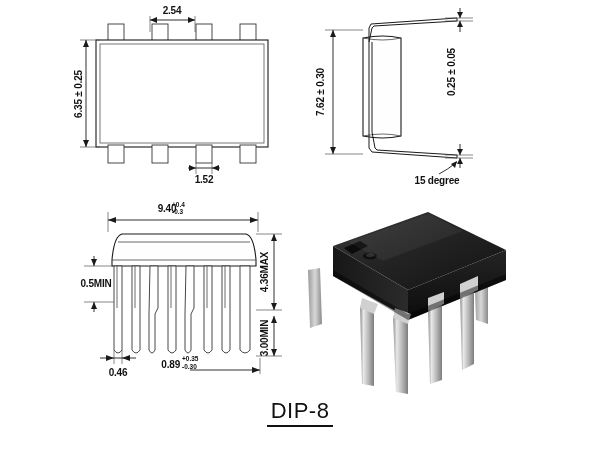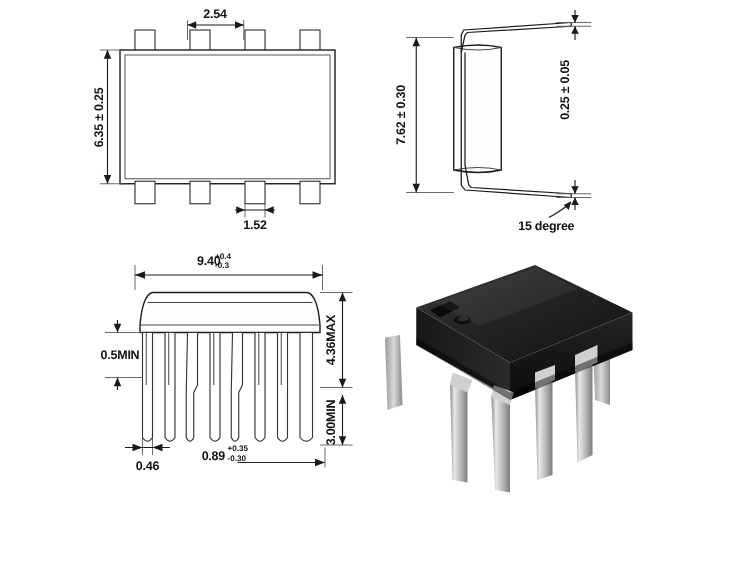--- a/index.html
+++ b/index.html
@@ -328,14 +328,17 @@
         <path fill="#d0d0d0" d="M 74 100 L 90 106 L 86 116 L 72 110 Z"></path>
         <path fill="#d0d0d0" d="M 107 110 L 123 116 L 120 126 L 105 120 Z"></path>
         <path fill="#d0d0d0" d="M 140 100 L 156 94 L 156 106 L 140 112 Z"></path>
         <path fill="#d0d0d0" d="M 172 86 L 190 78 L 190 92 L 172 100 Z"></path>
       </g>
 
       <path fill="#000000" opacity="0.45" d="M 45 72 L 120 116 L 218 76 L 218 82 L 120 122 L 45 78 Z"></path>
     </svg>
   </div>
 
+  <div class="title-wrap">
+    <span class="title-txt">DIP-8</span>
+  </div>
 
 </div>
 
 </body></html>

